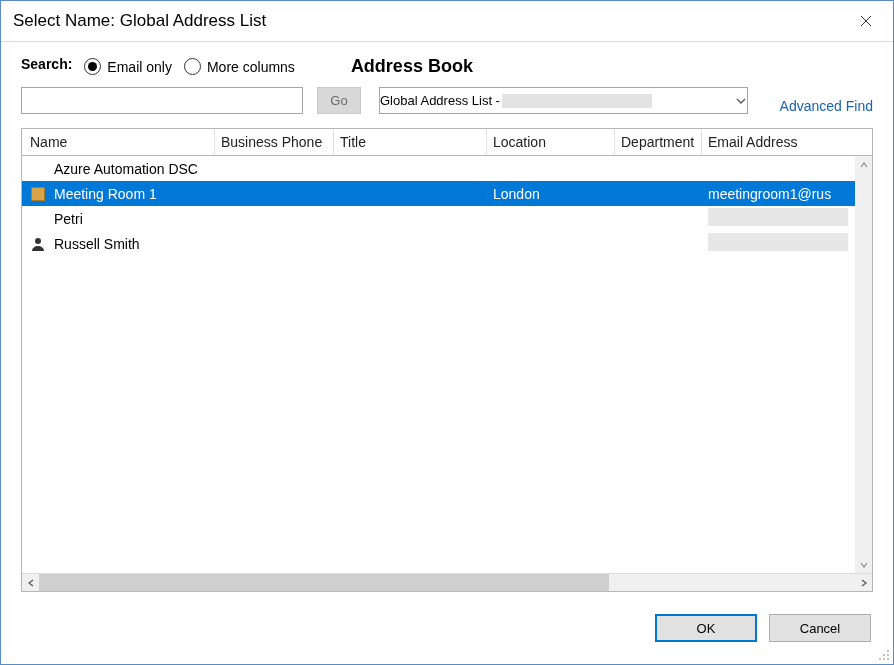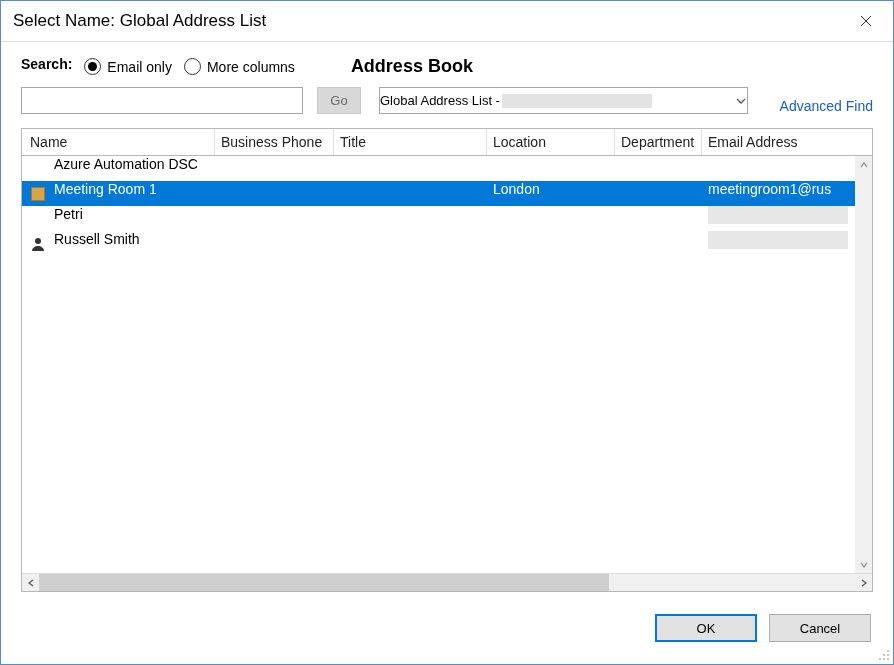--- a/index.html
+++ b/index.html
@@ -32,21 +32,21 @@
   .thead{display:flex;height:26px;border-bottom:1px solid #b7b7b7;background:#fff;font-size:14px;color:#222}
   .th{border-right:1px solid #e1e1e1;display:flex;align-items:center;padding-left:6px;box-sizing:border-box}
   .th.name{width:193px;padding-left:8px}
   .th.title{width:153px}
   .th.phone{width:119px}
   .th.loc{width:128px}
   .th.dept{width:87px}
   .th.email{flex:1;border-right:none}
 
   .tbody{flex:1;overflow:hidden;position:relative;border-bottom:1px solid #dcdcdc}
-  .tbody .row{display:flex;height:25px;font-size:14px;color:#000}
+  .tbody .row{display:flex;height:25px;align-items:center;font-size:14px;color:#000}
   .tbody .row .cell{box-sizing:border-box;padding-left:6px;white-space:nowrap;overflow:hidden}
   .cell.icon{width:26px;display:flex;align-items:center;justify-content:center;padding:0}
   .cell.name{width:167px}
   .cell.title{width:153px}
   .cell.phone{width:119px}
   .cell.loc{width:128px}
   .cell.dept{width:87px}
   .cell.email{flex:1;padding-right:18px}
   .row.selected{background:#0078d7;color:#fff}
   .vscroll{position:absolute;right:0;top:0;bottom:0;width:17px;background:#f0f0f0;display:flex;flex-direction:column;align-items:center;justify-content:space-between}

